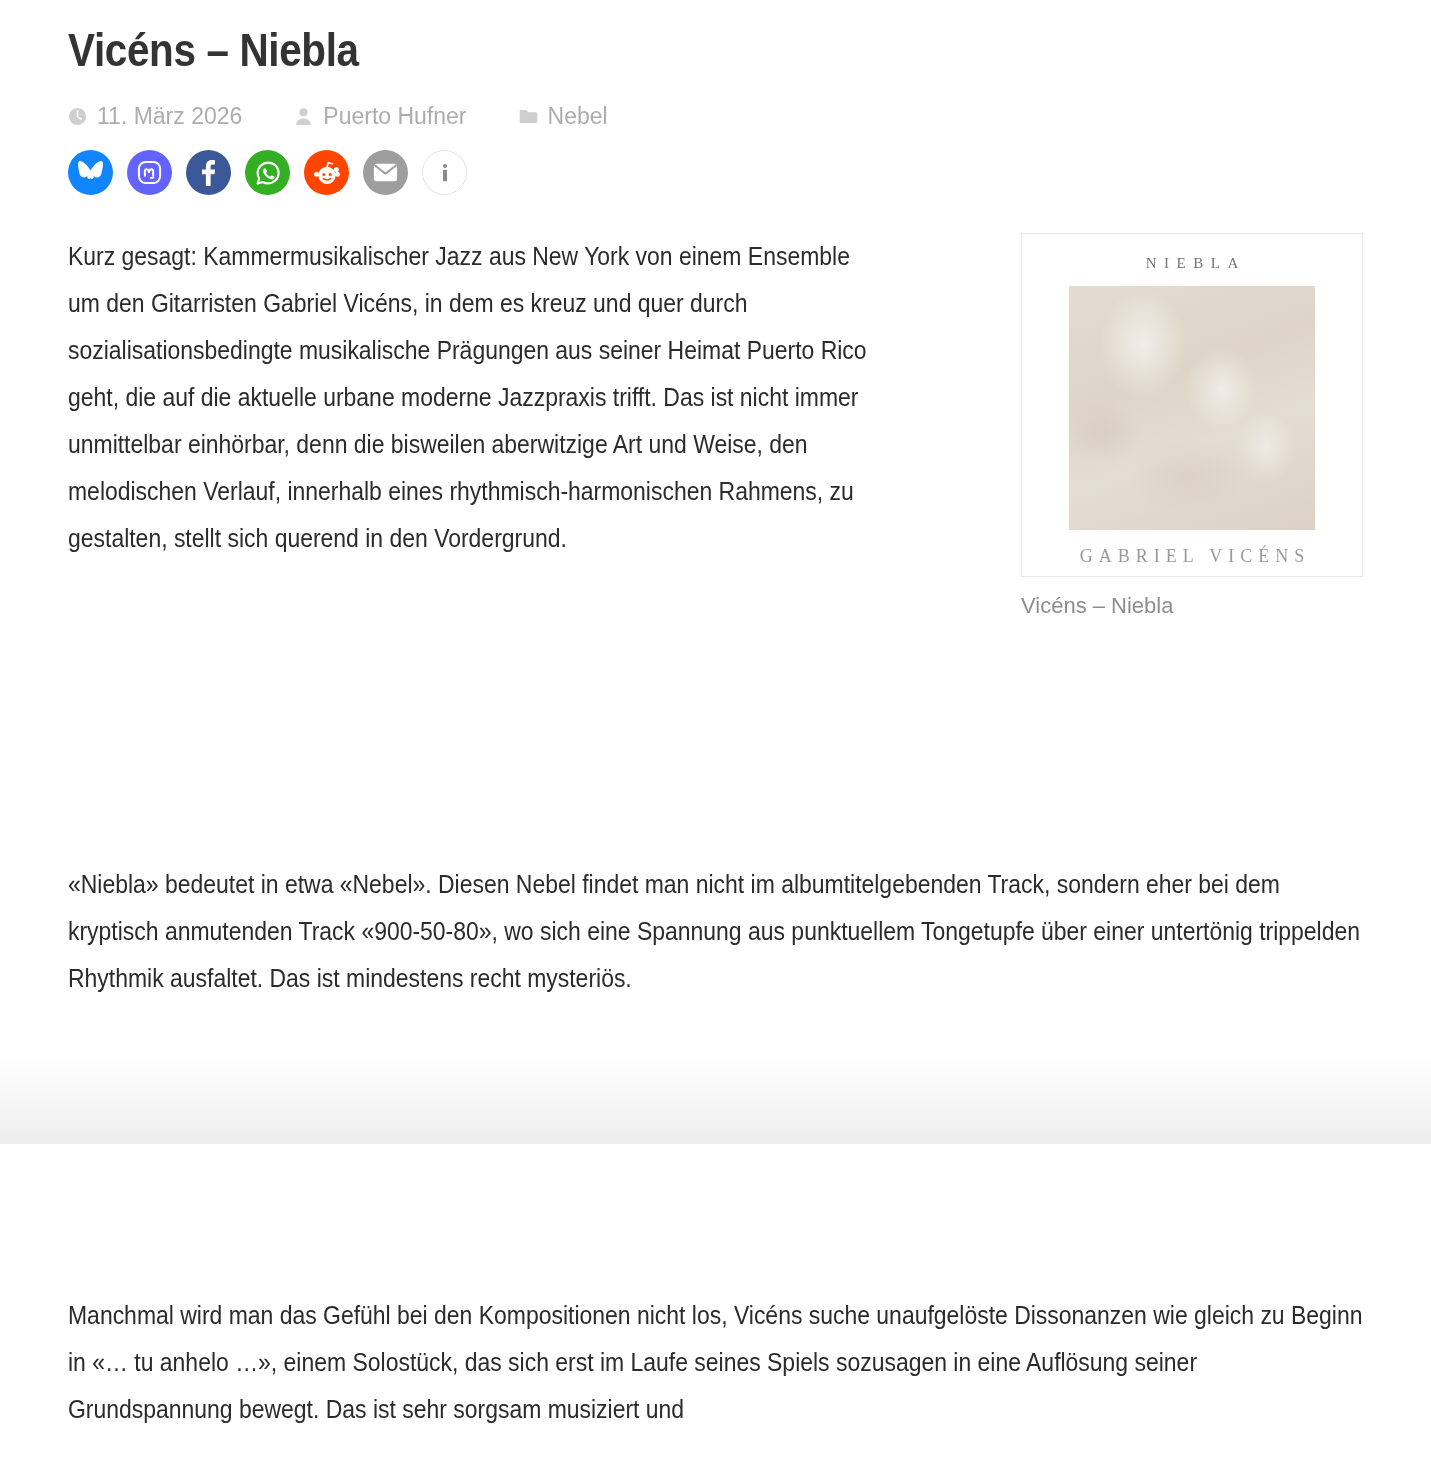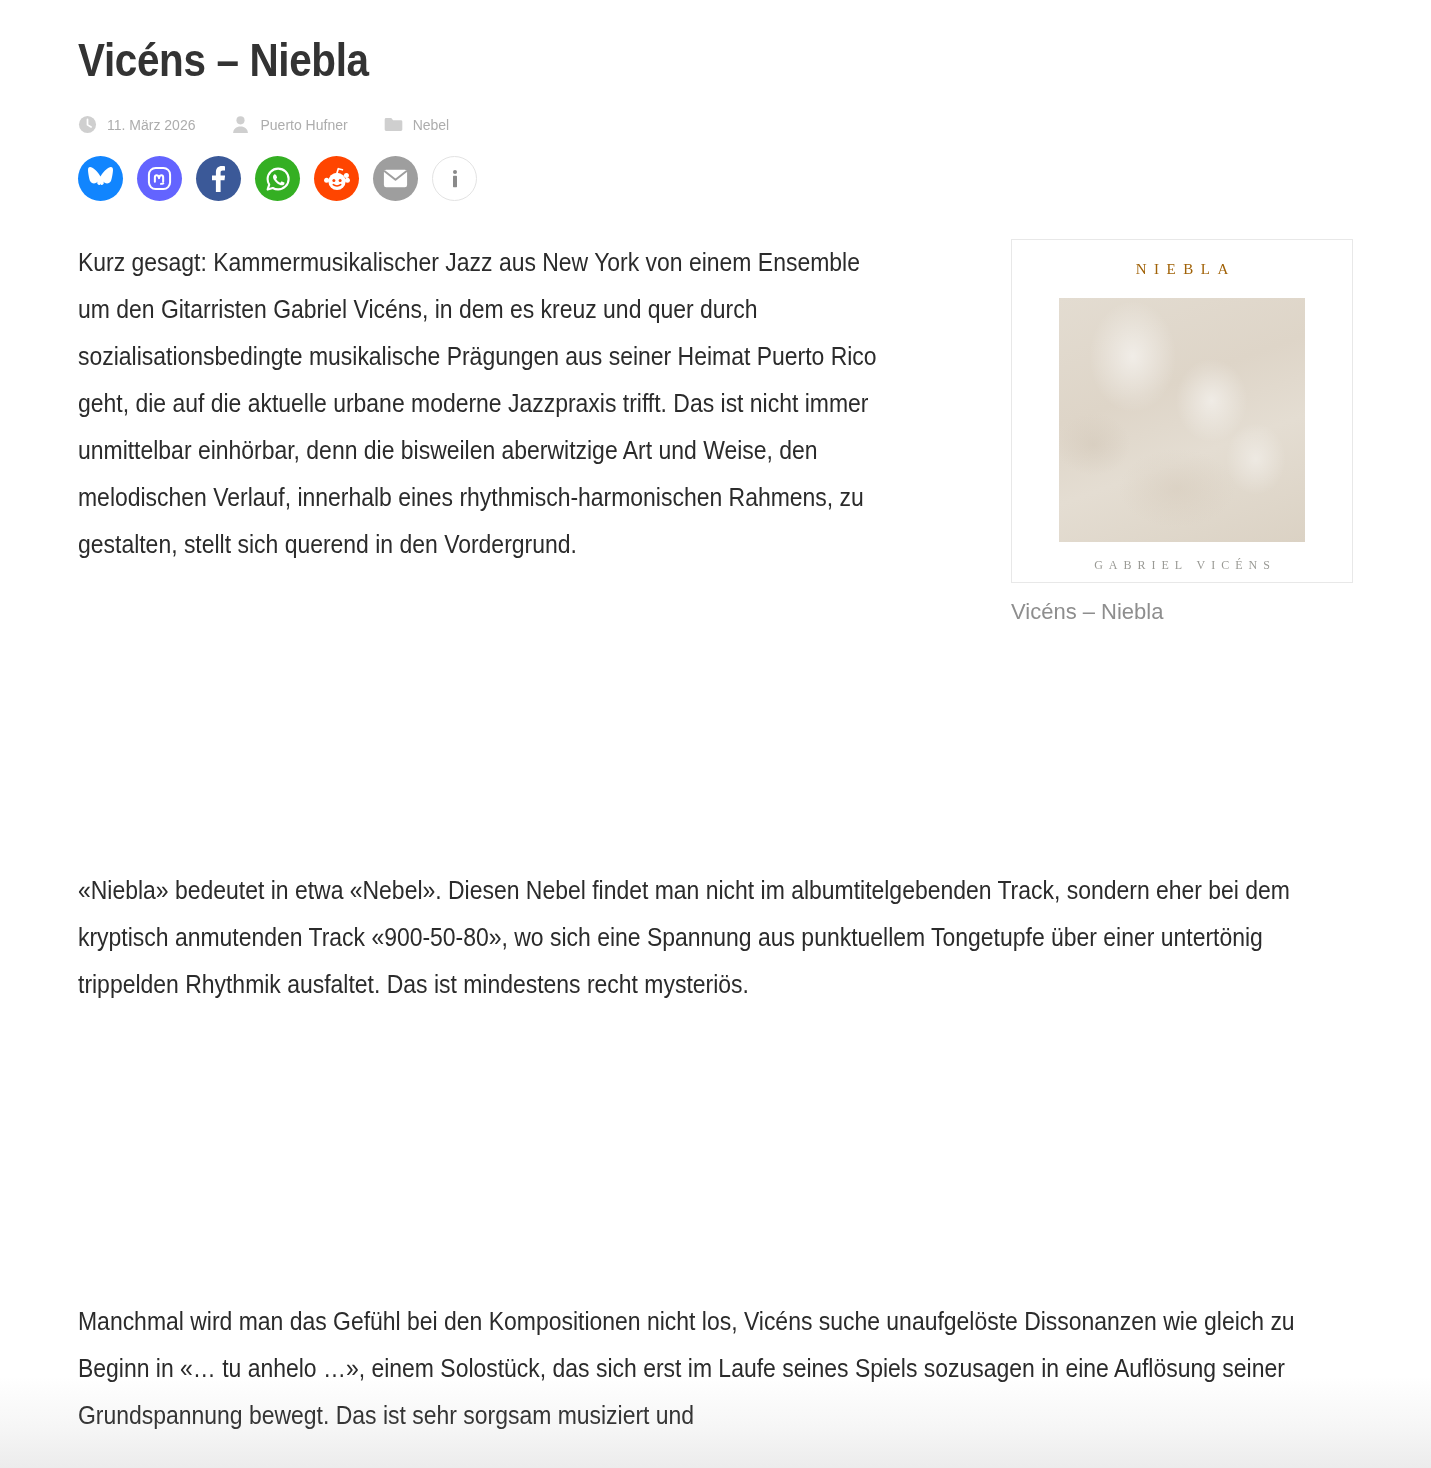--- a/index.html
+++ b/index.html
@@ -12,23 +12,23 @@
     height: 1468px;
     position: relative;
     overflow: hidden;
     font-family: "Liberation Sans", "DejaVu Sans", sans-serif;
     -webkit-font-smoothing: antialiased;
   }
 
   .page {
     position: relative;
     width: 1431px;
-    height: 1468px;
+    height: 1144px;
     box-sizing: border-box;
-    padding: 10px;
+    padding: 0;
   }
 
   
   .article-header {
     padding: 22px 68px 0 68px;
   }
 
   .post-title {
     font-family: "Liberation Sans Narrow", "Liberation Sans", sans-serif;
     font-stretch: condensed;
@@ -39,23 +39,23 @@
     color: #333333;
     margin: 0 0 28px 0;
     transform: scaleX(0.86);
     transform-origin: left center;
   }
 
   
   .post-meta {
     display: flex;
     align-items: center;
-    gap: 0;
+    gap: 16px;
     margin: 0 0 22px 0;
-    font-size: 14px;
+    font-size: 23px;
     color: #adadad;
     line-height: 1;
   }
   .meta-item {
     display: inline-flex;
     align-items: center;
     margin-right: 36px;
     white-space: nowrap;
   }
   .meta-item .meta-icon {
@@ -114,39 +114,39 @@
     display: flex;
     flex-direction: column;
     align-items: center;
     justify-content: flex-start;
     padding-top: 21px;
   }
   .cover-title {
     font-family: "Liberation Serif", "DejaVu Serif", serif;
     font-size: 15px;
     letter-spacing: 7.5px;
-    color: #a16207;
+    color: #737373;
     text-indent: 7.5px;
-    margin-bottom: 20px;
+    margin-bottom: 14px;
     white-space: nowrap;
   }
   .cover-art {
     width: 246px;
     height: 244px;
     background:
       radial-gradient(ellipse 70px 90px at 30% 24%, rgba(255,255,255,0.55), rgba(255,255,255,0) 62%),
       radial-gradient(ellipse 60px 70px at 62% 42%, rgba(255,255,255,0.5), rgba(255,255,255,0) 60%),
       radial-gradient(ellipse 90px 60px at 48% 78%, rgba(212,200,184,0.45), rgba(212,200,184,0) 65%),
       radial-gradient(ellipse 50px 60px at 80% 66%, rgba(255,255,255,0.4), rgba(255,255,255,0) 60%),
       radial-gradient(ellipse 60px 50px at 14% 60%, rgba(205,193,177,0.4), rgba(205,193,177,0) 62%),
       linear-gradient(160deg, #e3dcd1 0%, #ded5c8 38%, #e4ddd2 62%, #dbd2c4 100%);
   }
   .cover-artist {
     font-family: "Liberation Serif", "DejaVu Serif", serif;
-    font-size: 12px;
+    font-size: 18px;
     letter-spacing: 6px;
     color: #9a9a95;
     text-indent: 6px;
     margin-top: 16px;
     white-space: nowrap;
   }
   .figure-caption {
     margin-top: 15px;
     font-size: 22px;
     color: #8e8e8e;

